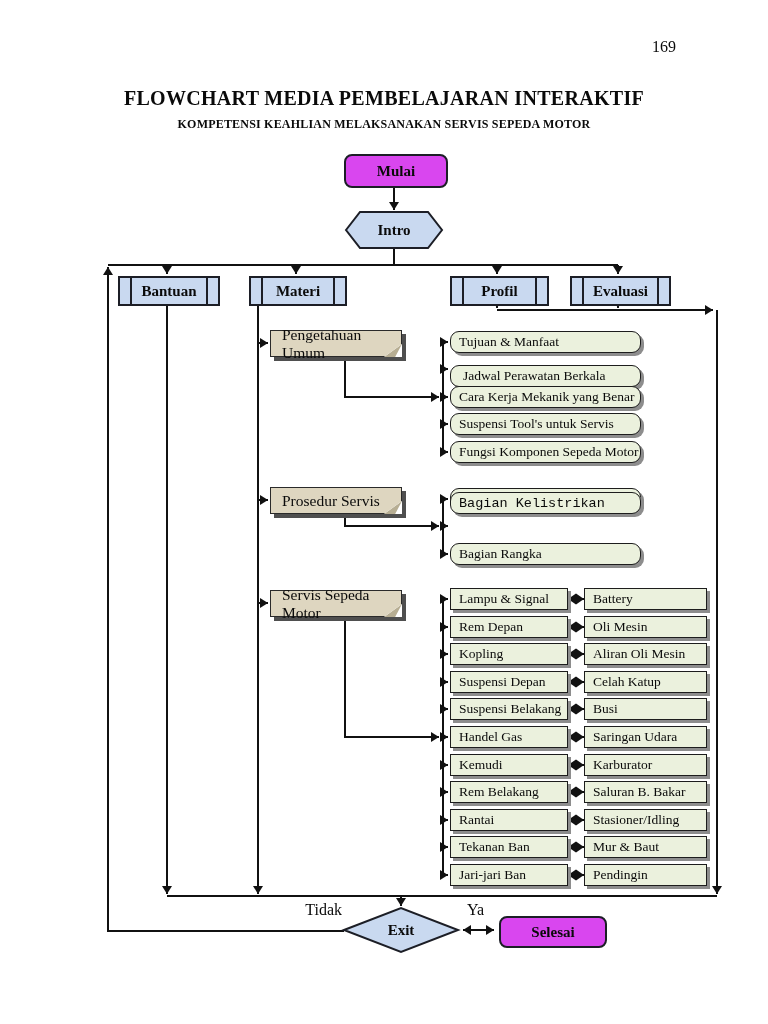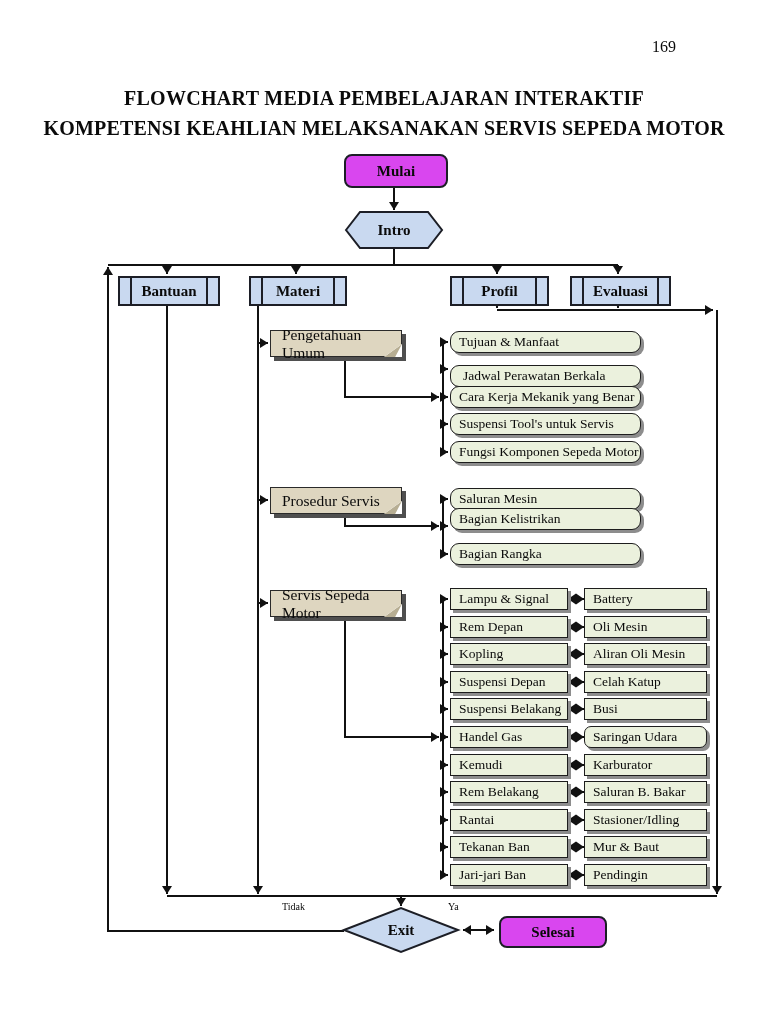--- a/index.html
+++ b/index.html
@@ -2,21 +2,21 @@
 <html><head>
 <meta charset="utf-8">
 <style>
   html,body{margin:0;padding:0;background:#ffffff;}
   .page{
     position:relative;width:768px;height:1024px;background:#ffffff;
     font-family:"Liberation Serif","DejaVu Serif",serif;color:#0a0a0a;overflow:hidden;
   }
   .page-num{position:absolute;left:640px;top:38px;width:48px;font-size:16px;text-align:center;}
   .title1{position:absolute;left:0;right:0;top:87px;text-align:center;font-weight:bold;font-size:20px;letter-spacing:.3px;}
-  .title2{position:absolute;left:0;right:0;top:117px;text-align:center;font-weight:bold;font-size:20px;letter-spacing:.2px;}
+  .title2{position:absolute;left:0;right:0;top:117px;text-align:center;font-weight:bold;font-size:12px;letter-spacing:.2px;}
   svg.connectors{position:absolute;left:0;top:0;z-index:1;}
   .node{
     position:absolute;z-index:2;background:#d946ef;border:2px solid #1c1e26;border-radius:8px;
     display:flex;align-items:center;justify-content:center;font-weight:bold;font-size:15px;
   }
   .hexlbl,.diamlbl{
     position:absolute;z-index:2;display:flex;align-items:center;justify-content:center;
     font-weight:bold;font-size:15px;background:transparent;
   }
   .menu-btn{
@@ -40,21 +40,21 @@
   .fold::after{content:"";position:absolute;left:-1px;bottom:10px;width:23px;height:2px;
     background:#1a1a1a;transform:rotate(-36deg);transform-origin:left bottom;}
   .g{
     position:absolute;z-index:2;height:22px;background:#ebf1dd;border:1.6px solid #1d1d1d;
     box-shadow:3px 3px 0 #8d8d8d;display:flex;align-items:center;font-size:13.5px;
     padding-left:8px;box-sizing:border-box;white-space:nowrap;overflow:hidden;
   }
   .gw{left:450px;width:191px;border-radius:9px;}
   .gl{left:450px;width:118px;}
   .gr{left:584px;width:123px;}
-  .lbl-plain{position:absolute;z-index:2;font-size:10px;text-align:left;}
+  .lbl-plain{position:absolute;z-index:2;font-size:16px;text-align:right;}
 </style>
 </head>
 <body>
 
 <div class="page">
 
   <div class="page-num">169</div>
   <div class="title1">FLOWCHART MEDIA PEMBELAJARAN INTERAKTIF</div>
   <div class="title2">KOMPETENSI KEAHLIAN MELAKSANAKAN SERVIS SEPEDA MOTOR</div>
 
@@ -186,41 +186,41 @@
     <span class="fold"></span>
   </div>
 
   <div class="g gw" style="top:331px;">Tujuan &amp; Manfaat</div>
   <div class="g gw" style="top:365px;padding-left:12px;">Jadwal Perawatan Berkala</div>
   <div class="g gw" style="top:386px;">Cara Kerja Mekanik yang Benar</div>
   <div class="g gw" style="top:413px;">Suspensi Tool's untuk Servis</div>
   <div class="g gw" style="top:441px;">Fungsi Komponen Sepeda Motor</div>
 
   <div class="g gw" style="top:488px;">Saluran Mesin</div>
-  <div class="g gw" style="top:508px;">Bagian Kelistrikan</div>
+  <div class="g gw" style="top:492px;font-family:Liberation Mono, monospace;">Bagian Kelistrikan</div>
   <div class="g gw" style="top:543px;">Bagian Rangka</div>
 
   <div class="g gl" style="top:588px;">Lampu &amp; Signal</div>
   <div class="g gl" style="top:616px;">Rem Depan</div>
   <div class="g gl" style="top:643px;">Kopling</div>
   <div class="g gl" style="top:671px;">Suspensi Depan</div>
   <div class="g gl" style="top:698px;">Suspensi Belakang</div>
   <div class="g gl" style="top:726px;">Handel Gas</div>
   <div class="g gl" style="top:754px;">Kemudi</div>
   <div class="g gl" style="top:781px;">Rem Belakang</div>
   <div class="g gl" style="top:809px;">Rantai</div>
   <div class="g gl" style="top:836px;">Tekanan Ban</div>
   <div class="g gl" style="top:864px;">Jari-jari Ban</div>
 
   <div class="g gr" style="top:588px;">Battery</div>
   <div class="g gr" style="top:616px;">Oli Mesin</div>
   <div class="g gr" style="top:643px;">Aliran Oli Mesin</div>
   <div class="g gr" style="top:671px;">Celah Katup</div>
   <div class="g gr" style="top:698px;">Busi</div>
-  <div class="g gr" style="top:726px;border-radius:7px;">Saringan Udara</div>
+  <div class="g gr" style="top:726px;">Saringan Udara</div>
   <div class="g gr" style="top:754px;">Karburator</div>
   <div class="g gr" style="top:781px;">Saluran B. Bakar</div>
   <div class="g gr" style="top:809px;">Stasioner/Idling</div>
   <div class="g gr" style="top:836px;">Mur &amp; Baut</div>
   <div class="g gr" style="top:864px;">Pendingin</div>
 
   <div class="lbl-plain" style="left:282px;top:901px;width:60px;">Tidak</div>
   <div class="lbl-plain" style="left:448px;top:901px;width:36px;">Ya</div>
   <div class="diamlbl" style="left:361px;top:919px;width:80px;height:22px;">Exit</div>
   <div class="node" style="left:499px;top:916px;width:104px;height:28px;">Selesai</div>

